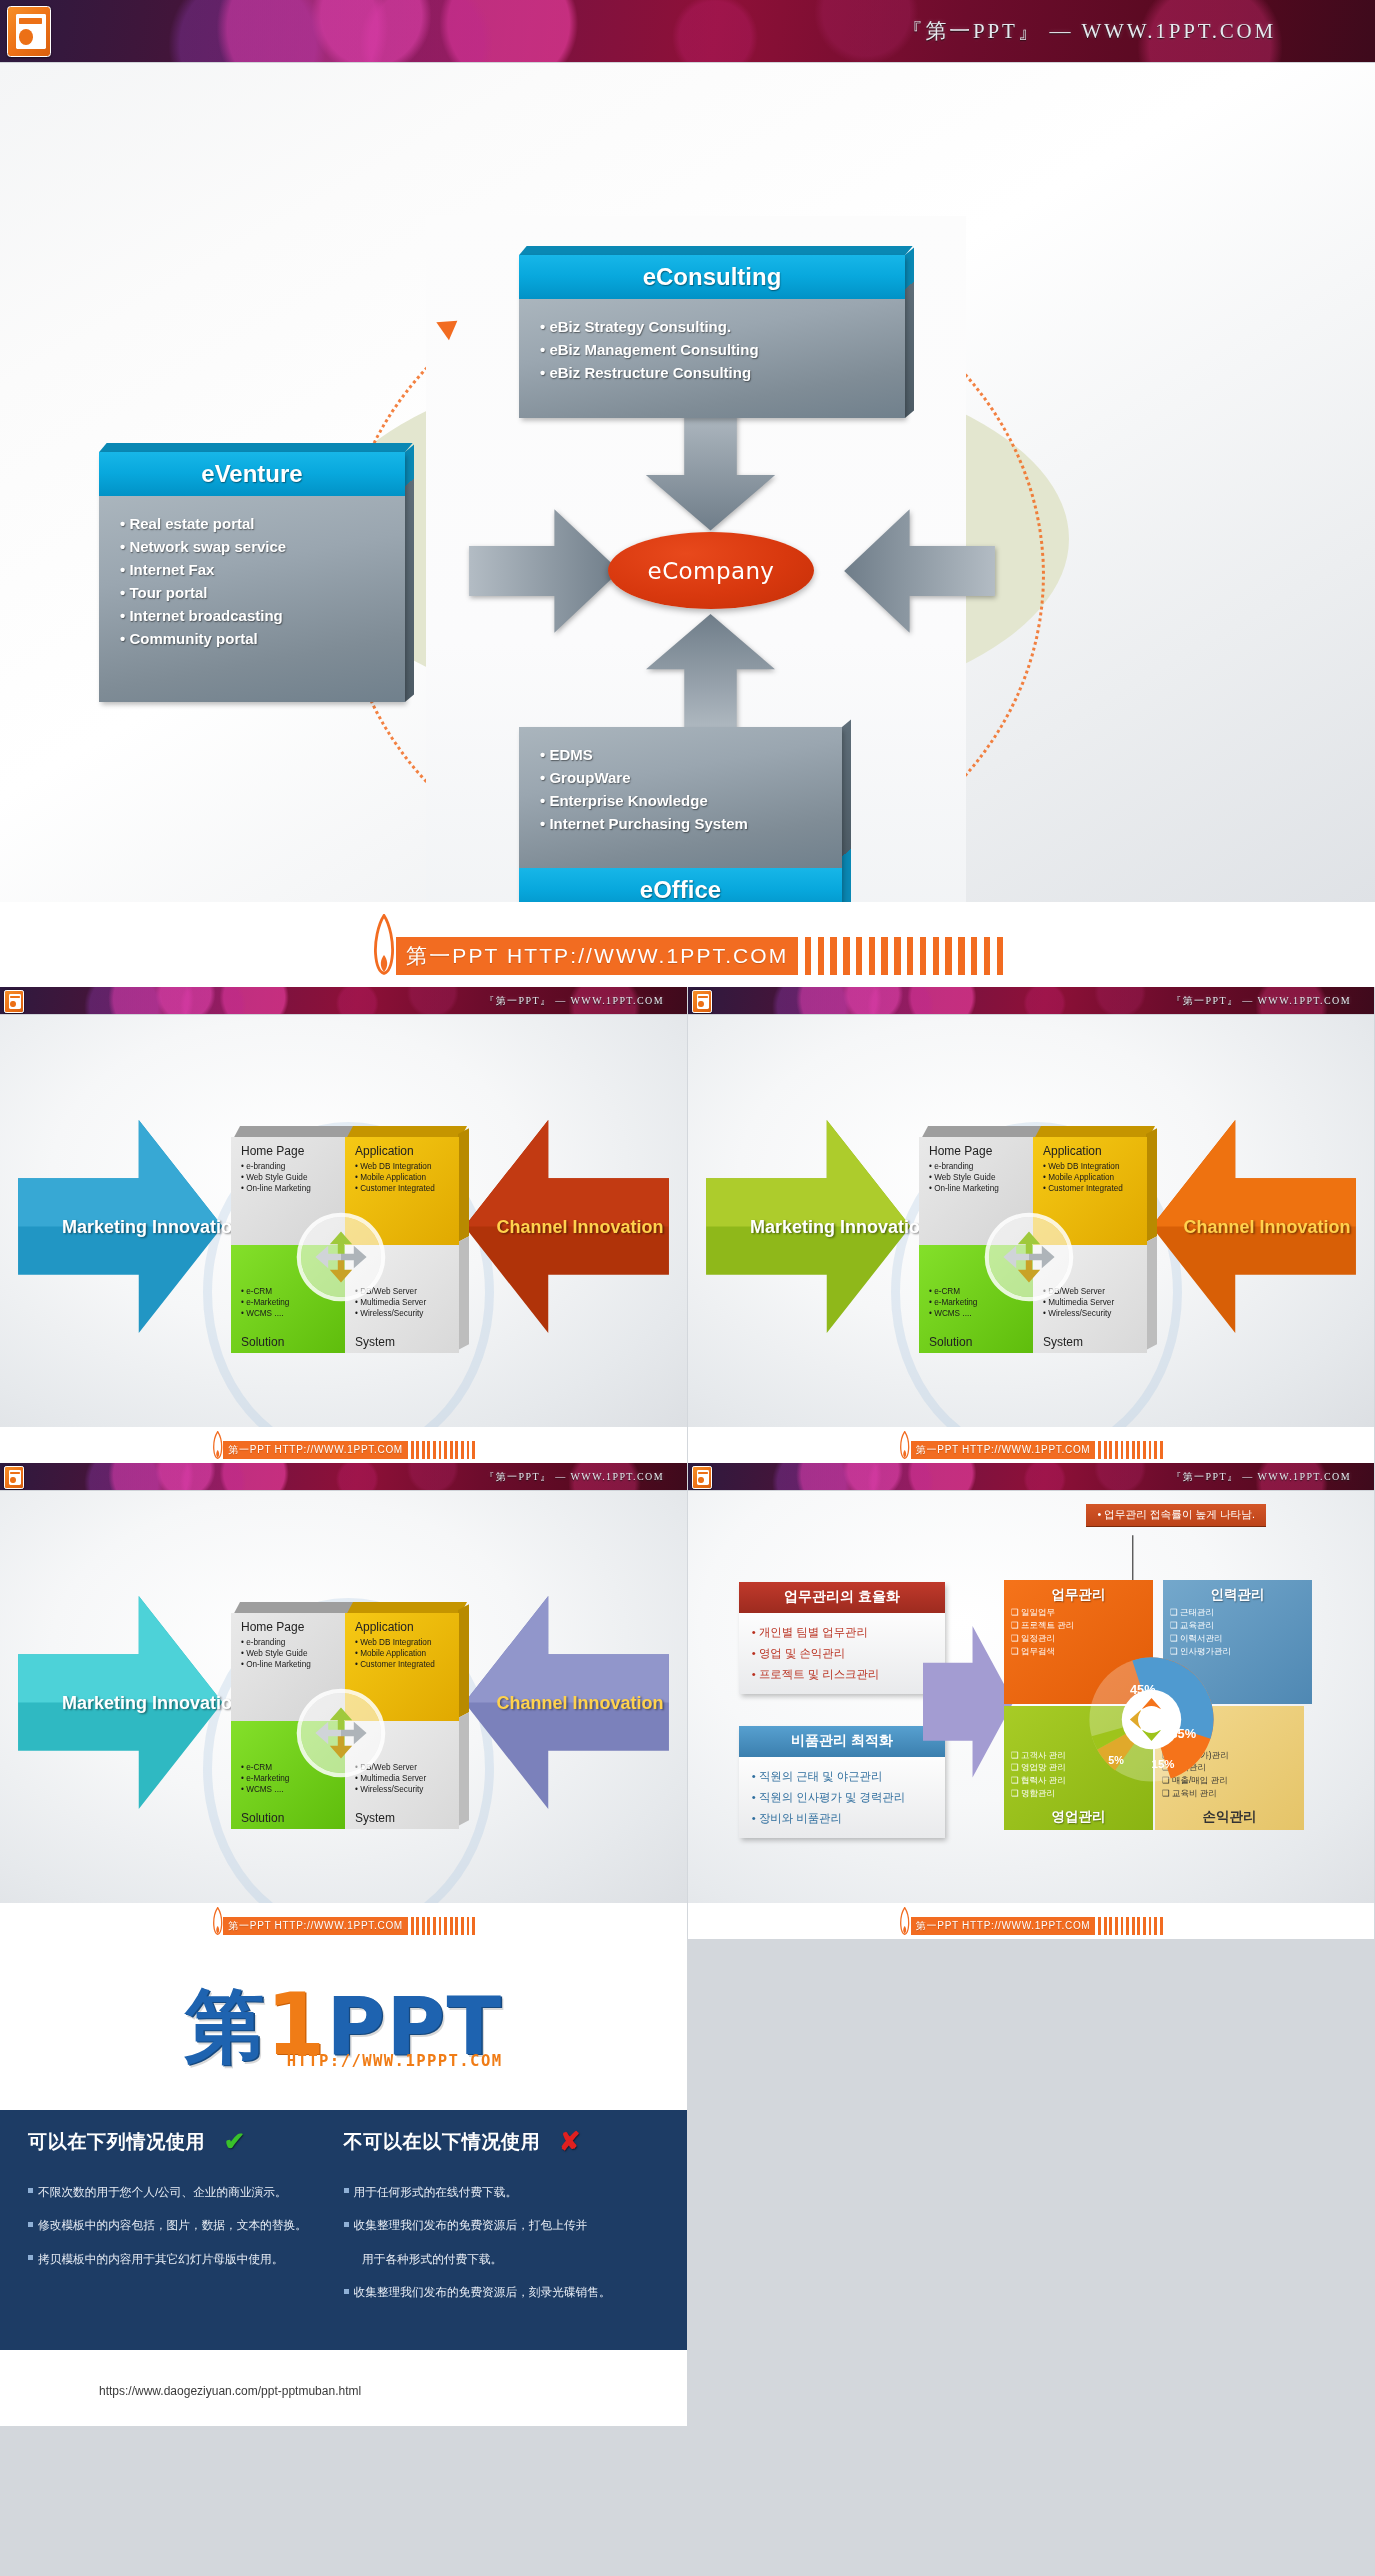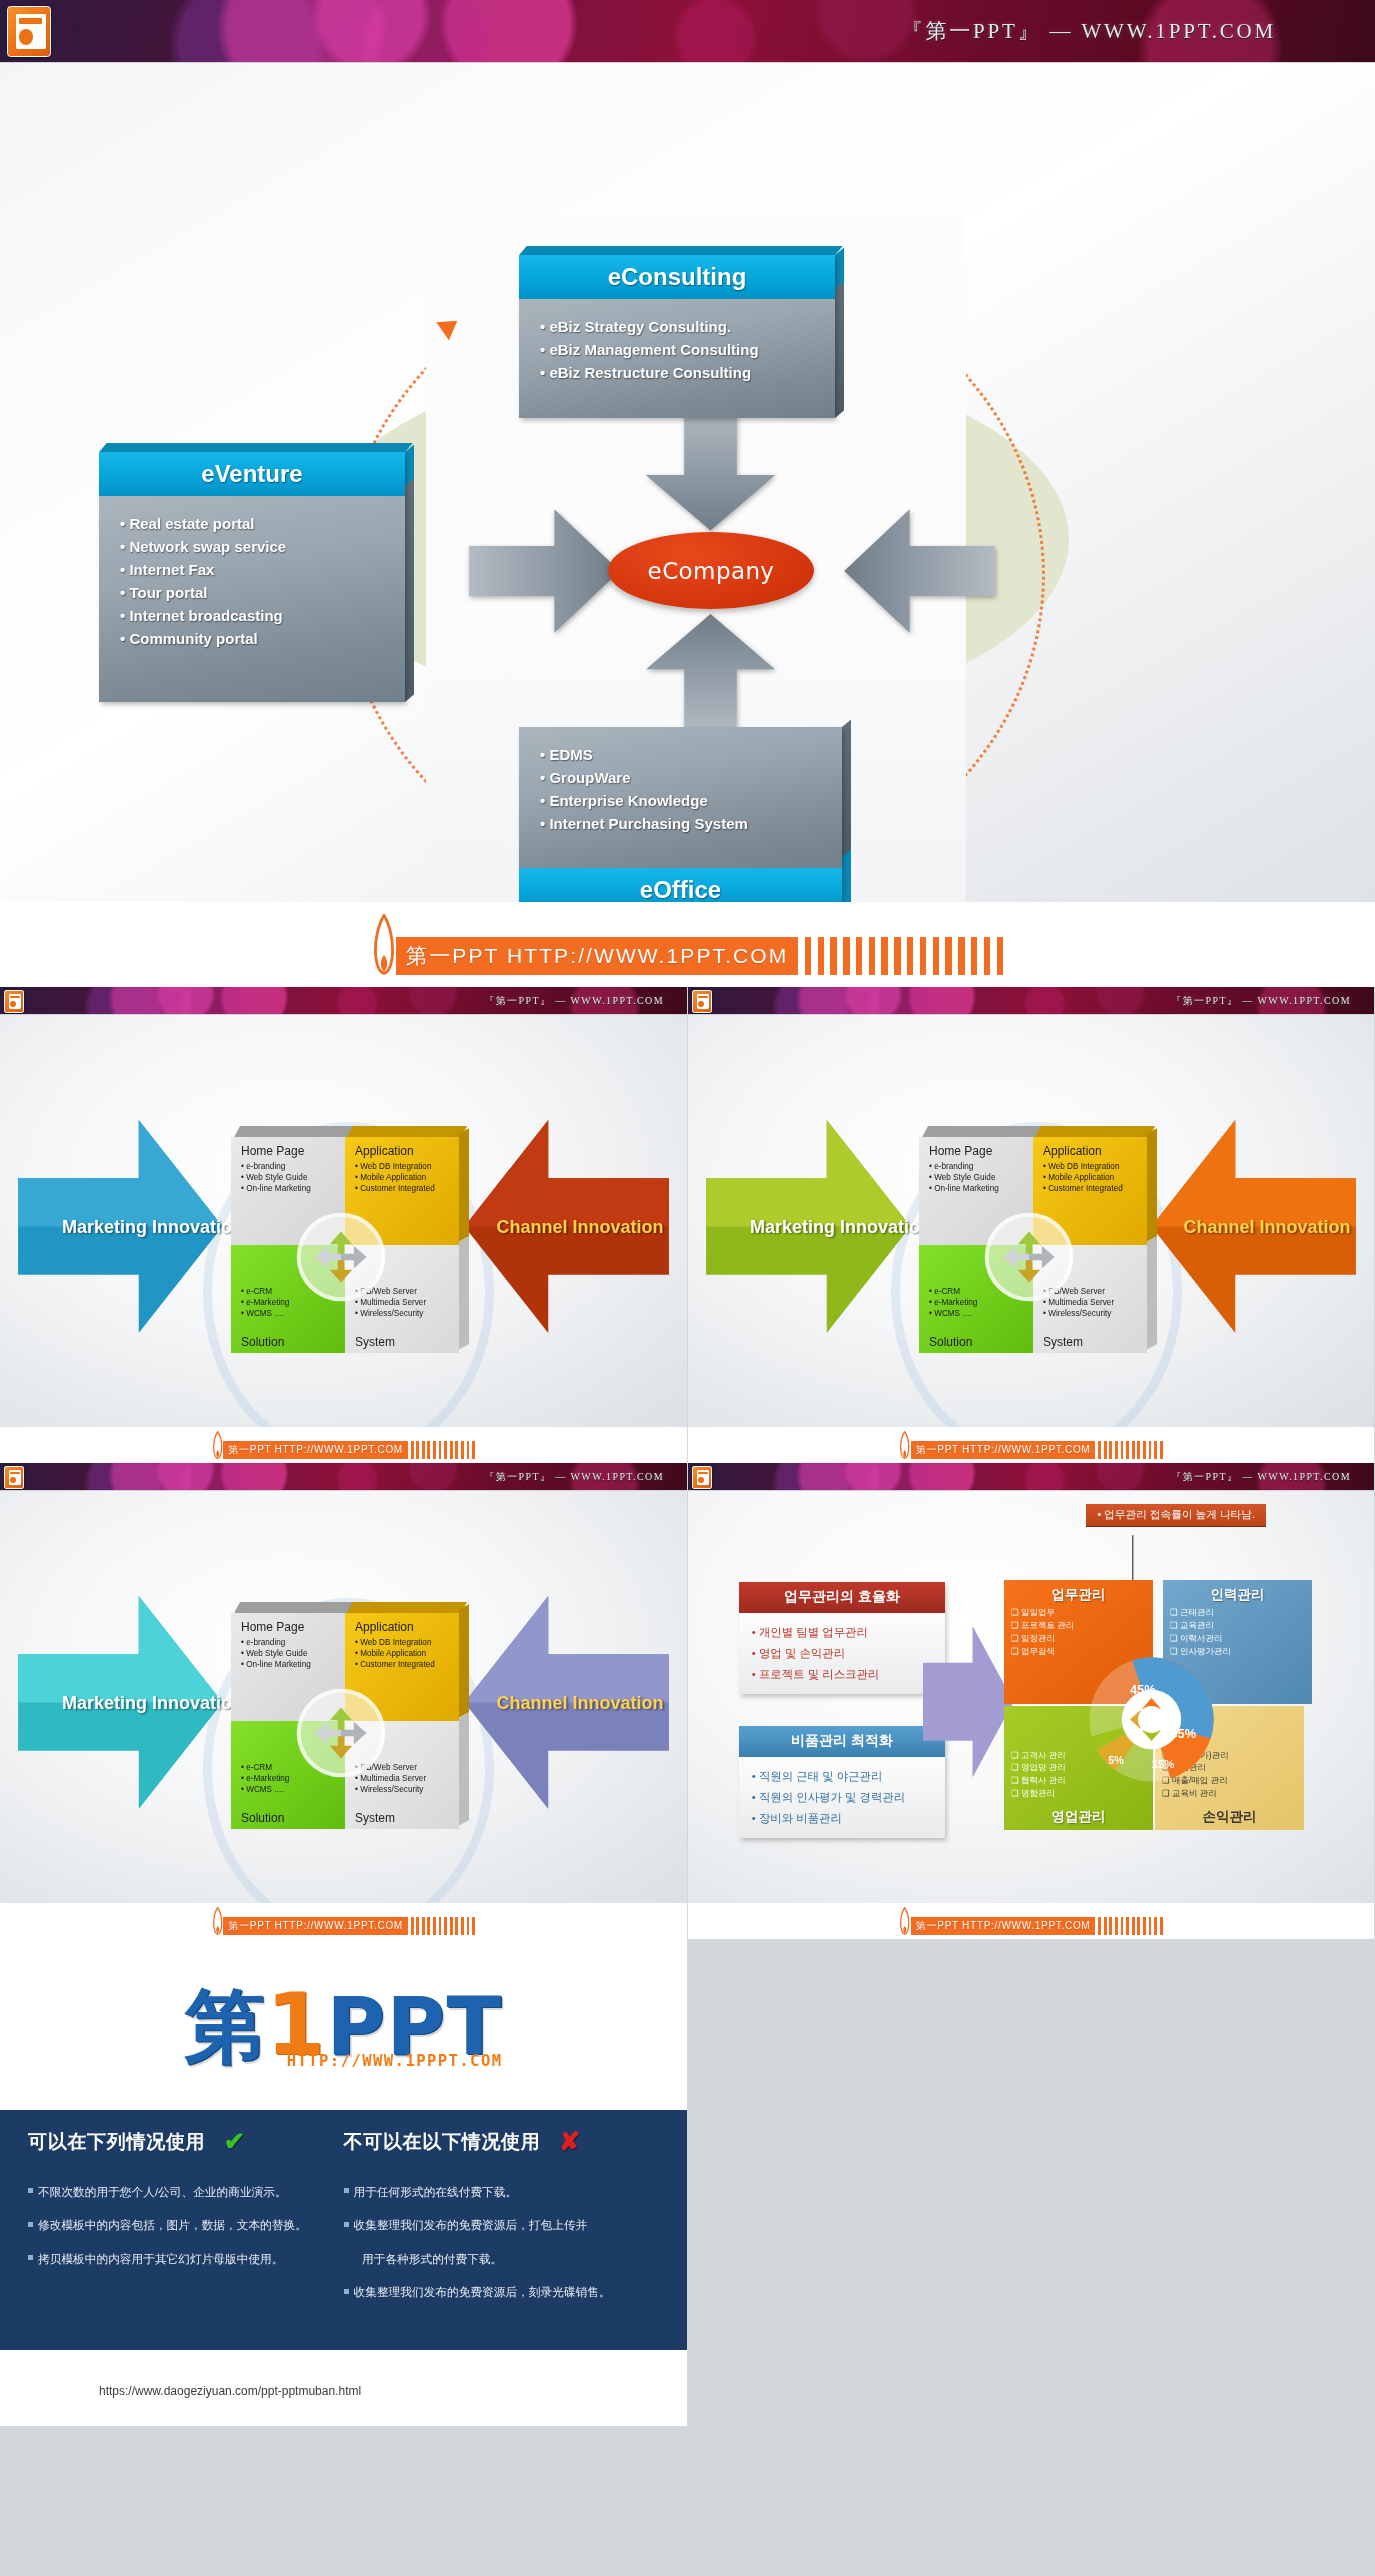--- a/index.html
+++ b/index.html
@@ -315,21 +315,21 @@
       <defs>
           <linearGradient id="ga4" x1="1" y1="0" x2="0" y2="0">
         <stop offset="0" stop-color="#b3bcc4"></stop>
             <stop offset="1" stop-color="#6f7d89"></stop>
           </linearGradient>
         </defs>
       <polygon points="215,55 95,55 95,3 3,90 95,177 95,125 215,125" fill="url(#ga4)"></polygon>
     </svg>
   </div>
 
-  <div class="card" style="left:519px; top:192px; width:316px;">
+  <div class="card" style="left:519px; top:192px; width:386px;">
     <div class="top3d"></div>
     <div class="side3d"></div>
     <div class="face">
       <div class="hdr">eConsulting</div>
       <div class="body" style="height:119px;">
         <ul>
           <li>eBiz Strategy Consulting.</li>
           <li>eBiz Management Consulting</li>
           <li>eBiz Restructure Consulting</li>
         </ul>

